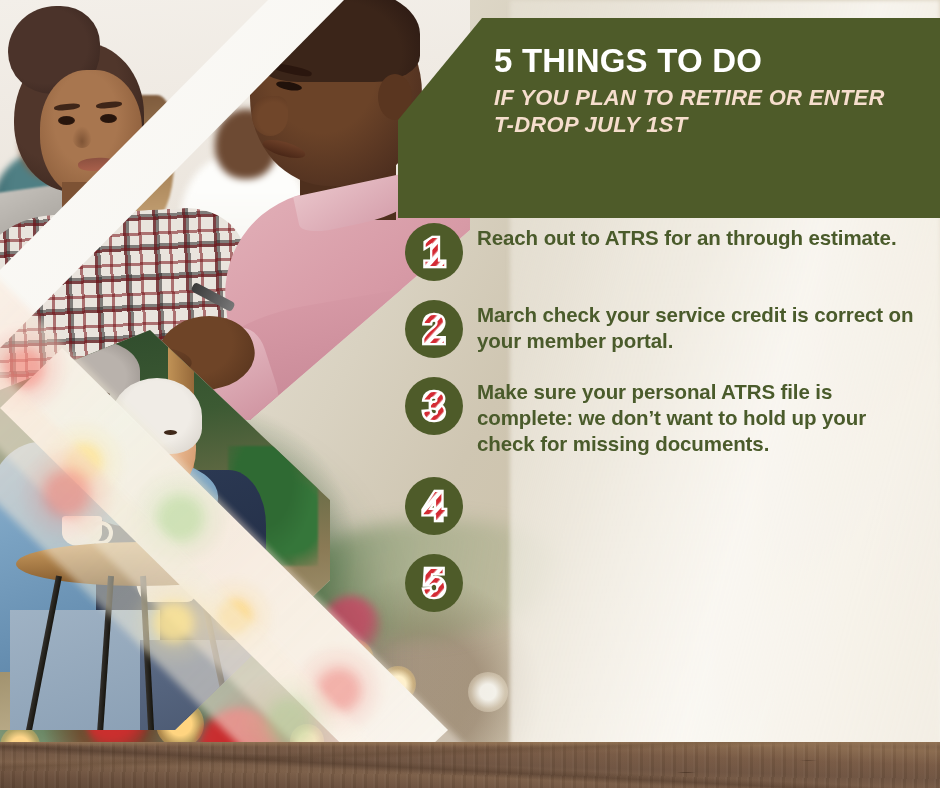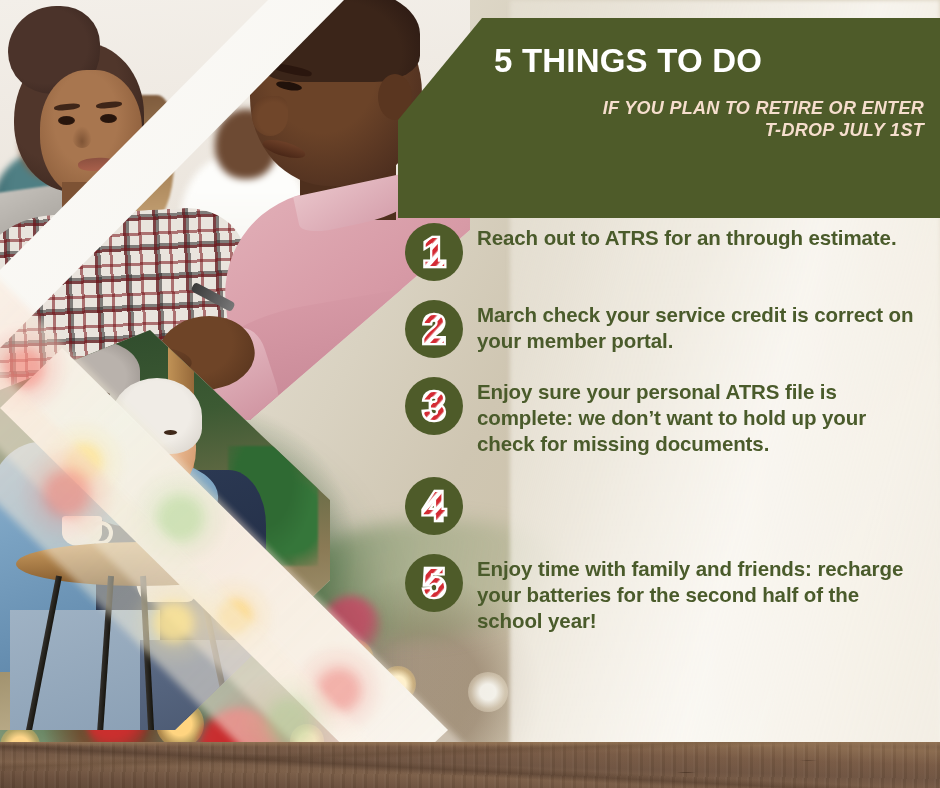--- a/index.html
+++ b/index.html
@@ -332,29 +332,28 @@
   .header-inner { position: absolute; left: 96px; top: 24px; right: 16px; }
   .poster-title {
     color: #ffffff;
     font-size: 33px;
     font-weight: bold;
     line-height: 1.16;
     letter-spacing: 0.2px;
     text-transform: uppercase;
   }
   .poster-subtitle {
-    margin-top: 18px;
+    margin-top: 5px;
     color: #f6decd;
-    font-size: 18px;
+    font-size: 22px;
     font-weight: bold;
     font-style: italic;
     line-height: 1.22;
     letter-spacing: 0.3px;
     text-transform: uppercase;
-    text-align: right;
   }
 
   
   .list {
     position: absolute;
     left: 398px;
     top: 222px;
     width: 542px;
   }
   .list-item {
@@ -580,21 +579,21 @@
         <svg width="40" height="44" viewBox="0 0 40 44" aria-hidden="true">
           <defs>
             <pattern id="cc3" width="9" height="9" patternUnits="userSpaceOnUse" patternTransform="rotate(42)">
               <rect width="9" height="9" fill="#ffffff"></rect>
               <rect width="4.6" height="9" fill="#d42b34"></rect>
             </pattern>
           </defs>
           <text x="20" y="36" text-anchor="middle" font-family="Liberation Sans, sans-serif" font-size="40" font-weight="bold" fill="url(#cc3)" stroke="#ffffff" stroke-width="4.6" paint-order="stroke">3</text>
         </svg>
       </div>
-      <div class="item-text">Enjoy sure your personal ATRS file is complete: we don’t want to hold up your check for missing documents.</div>
+      <div class="item-text">Make sure your personal ATRS file is complete: we don’t want to hold up your check for missing documents.</div>
     </div>
 
     <div class="list-item">
       <div class="badge">
         <svg width="40" height="44" viewBox="0 0 40 44" aria-hidden="true">
           <defs>
             <pattern id="cc4" width="9" height="9" patternUnits="userSpaceOnUse" patternTransform="rotate(42)">
               <rect width="9" height="9" fill="#ffffff"></rect>
               <rect width="4.6" height="9" fill="#d42b34"></rect>
             </pattern>
@@ -609,21 +608,20 @@
         <svg width="40" height="44" viewBox="0 0 40 44" aria-hidden="true">
           <defs>
             <pattern id="cc5" width="9" height="9" patternUnits="userSpaceOnUse" patternTransform="rotate(42)">
               <rect width="9" height="9" fill="#ffffff"></rect>
               <rect width="4.6" height="9" fill="#d42b34"></rect>
             </pattern>
           </defs>
           <text x="20" y="36" text-anchor="middle" font-family="Liberation Sans, sans-serif" font-size="40" font-weight="bold" fill="url(#cc5)" stroke="#ffffff" stroke-width="4.6" paint-order="stroke">5</text>
         </svg>
       </div>
-      <div class="item-text">Enjoy time with family and friends: recharge your batteries for the second half of the school year!</div>
     </div>
 
   </div>
 
   <div class="wood">
     <div class="wood-edge"></div>
     <div class="wood-grain"></div>
   </div>
 
 </div>

